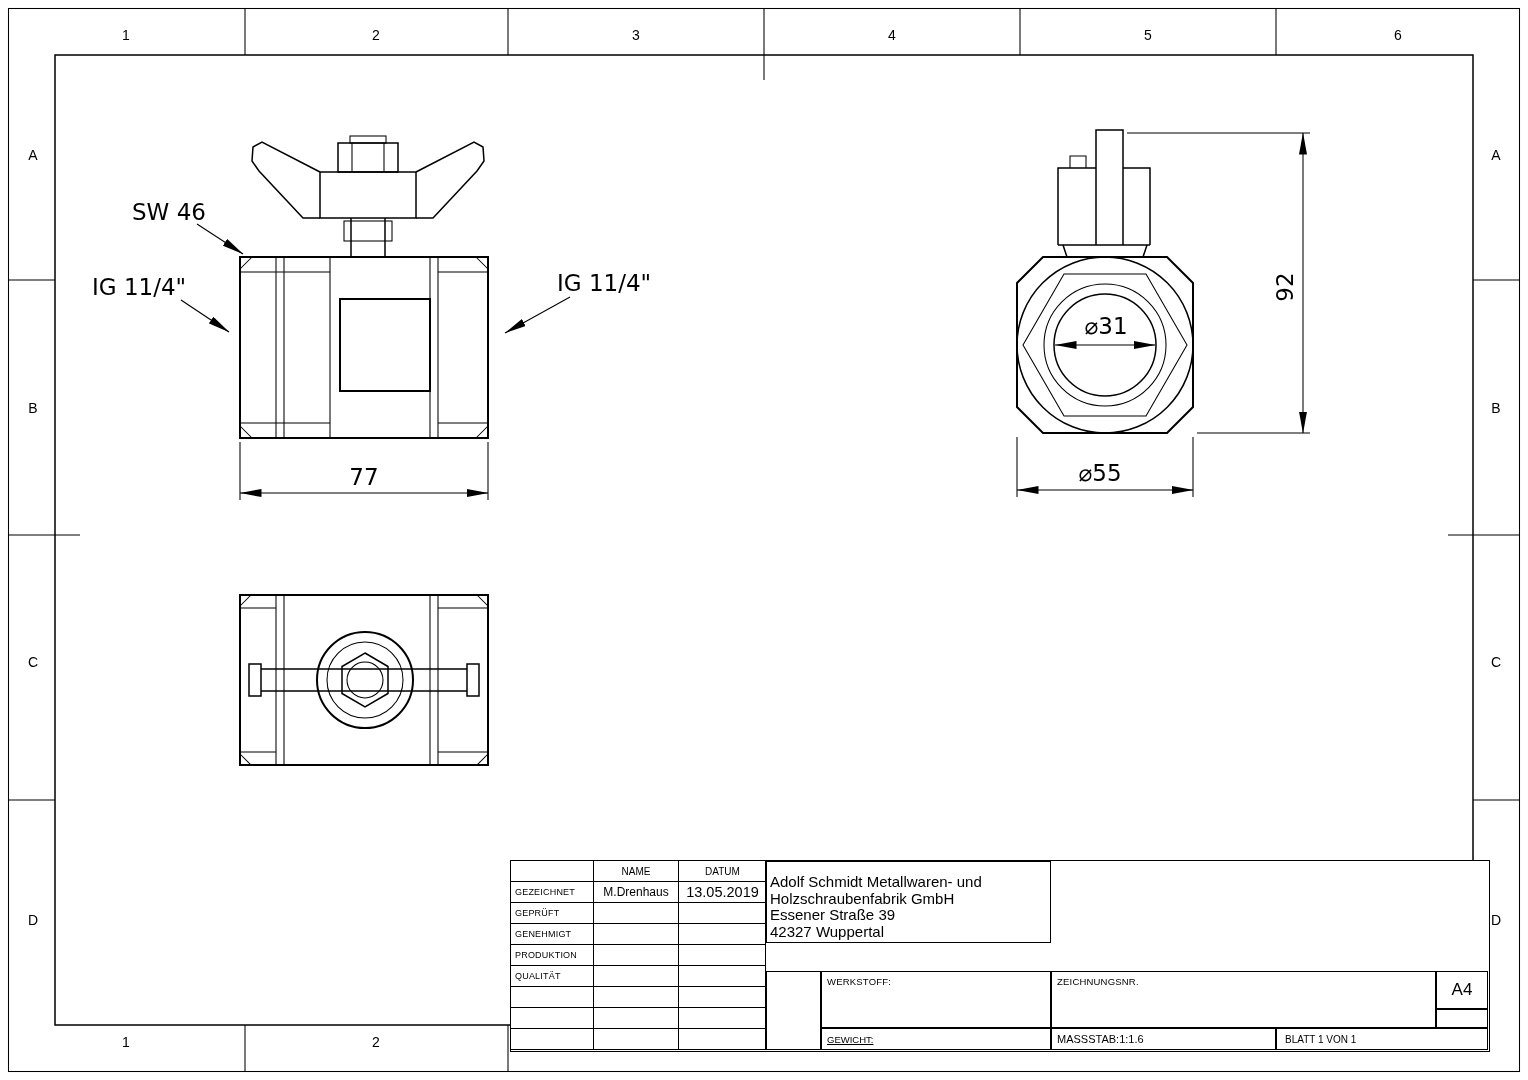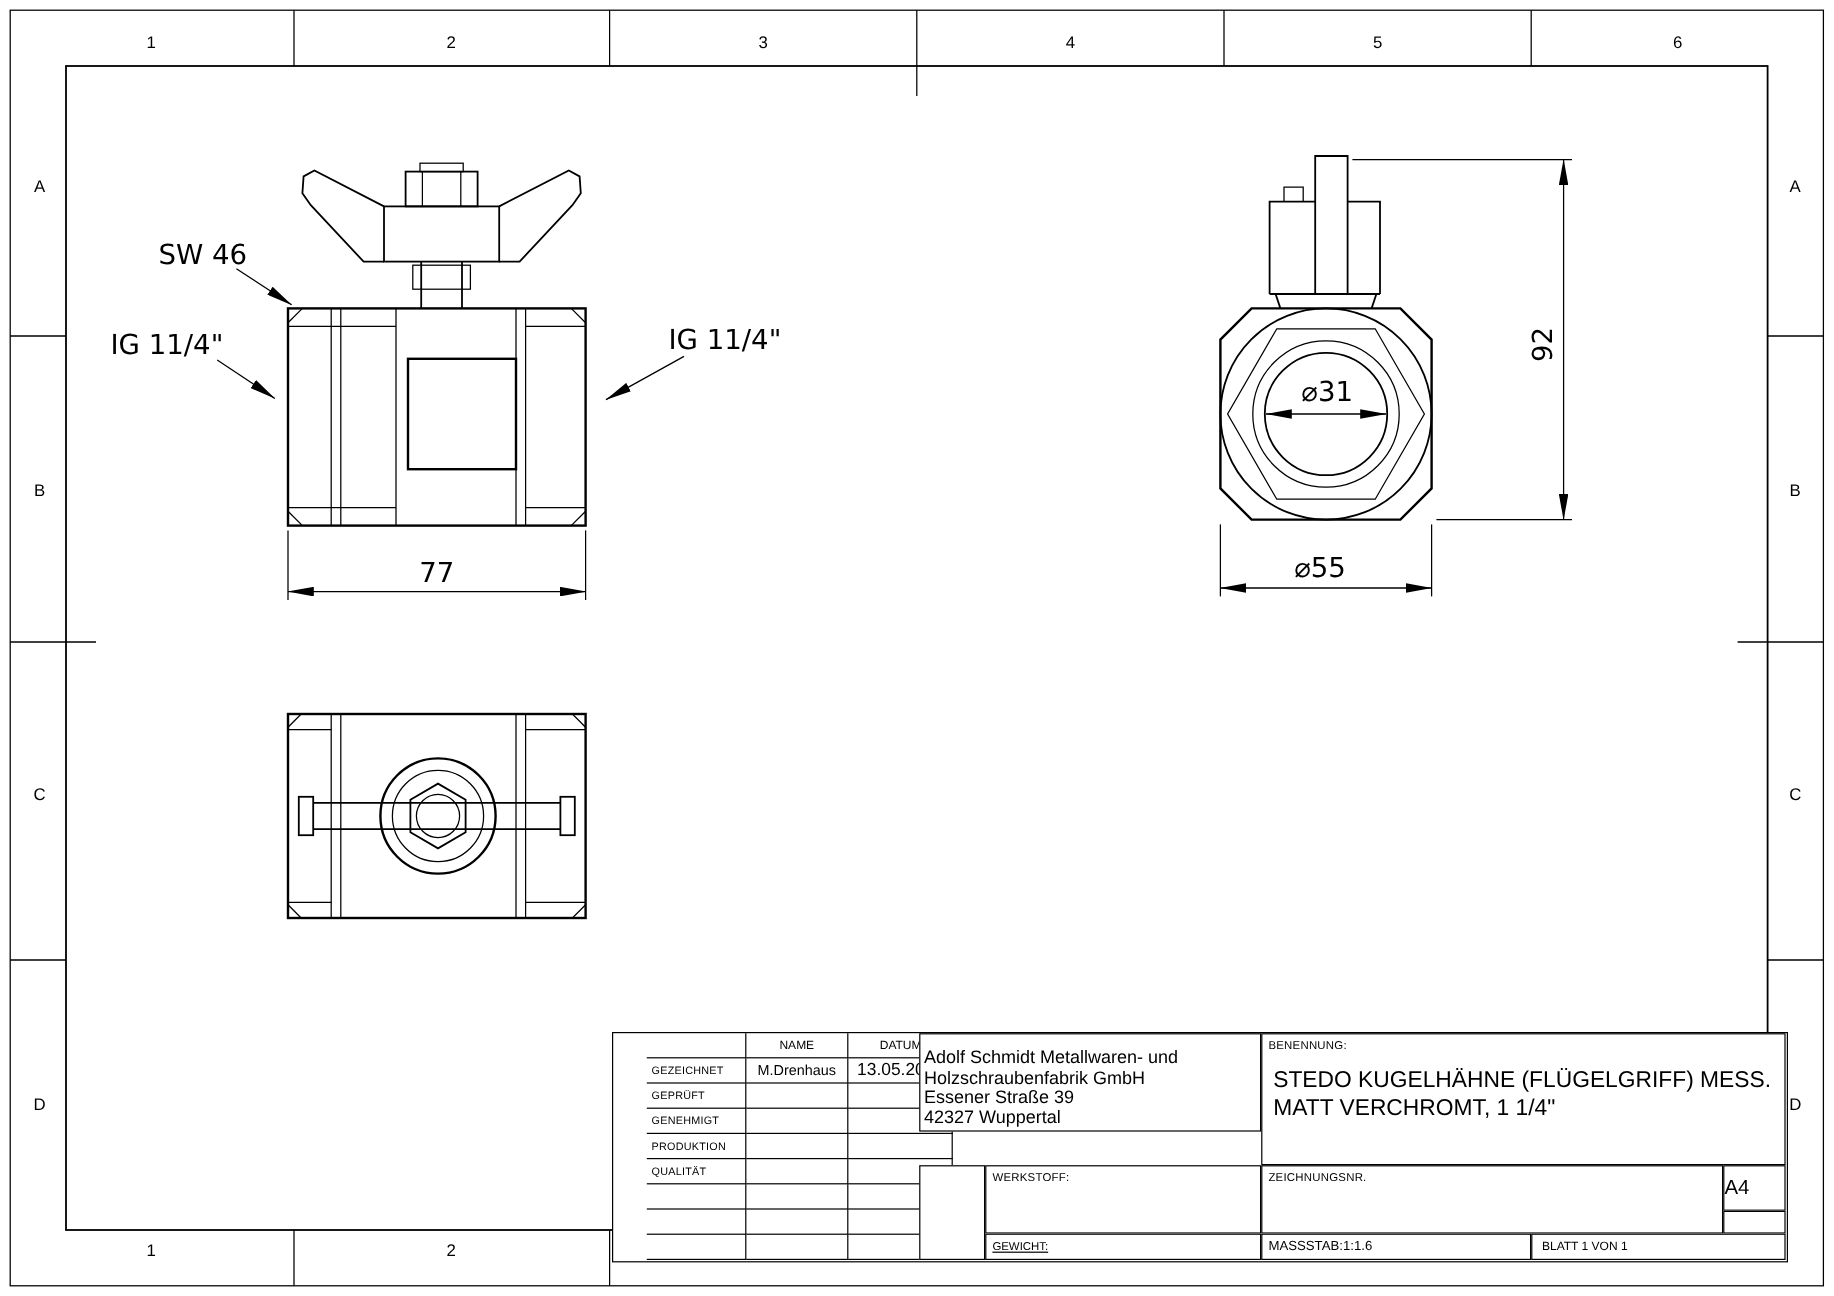--- a/index.html
+++ b/index.html
@@ -18,21 +18,21 @@
   .margintxt { font-family:"Liberation Sans",sans-serif; font-size:14px; text-anchor:middle; }
 
   
   .title-block { position:absolute; left:510px; top:860px; width:980px; height:192px;
                  background:#fff; border:1.5px solid #000; }
   .tb-box { position:absolute; border:1px solid #000; background:#fff; }
   .tb-label { position:absolute; left:5px; top:4px; font-size:9.5px; letter-spacing:.2px; white-space:nowrap; }
 
   .sig-table { position:absolute; left:0; top:0; width:255px; height:189px;
                display:grid; grid-template-columns:83px 85px 87px; grid-template-rows:repeat(9,1fr);
-               border-right:1px solid #000;margin-left:28px; }
+               border-right:1px solid #000; }
   .sig-cell { border-right:1px solid #000; border-bottom:1px solid #000;
               display:flex; align-items:center; overflow:hidden; white-space:nowrap; }
   .sig-cell.noR { border-right:none; }
   .sig-cell.hdr { justify-content:center; font-size:10px; }
   .sig-cell.lbl { font-size:9px; padding-left:4px; letter-spacing:.2px; }
   .sig-cell.nm  { justify-content:center; font-size:12px; }
   .sig-cell.dt  { justify-content:center; font-size:14.5px; }
 
   .company-box   { left:255px; top:0; width:285px; height:82px; padding:12px 0 0 3px;
                    font-size:15px; line-height:16.5px; white-space:nowrap; }
@@ -40,21 +40,21 @@
   .ben-line1 { position:absolute; left:9px; top:28px; font-size:19px; white-space:nowrap; }
   .ben-line2 { position:absolute; left:9px; top:51px; font-size:19px; white-space:nowrap; }
   .spacer-box    { left:255px; top:110px; width:55px; height:79px; }
   .werkstoff-box { left:310px; top:110px; width:230px; height:57px; }
   .gewicht-box   { left:310px; top:167px; width:230px; height:22px;
                    display:flex; align-items:center; padding-left:5px; font-size:9.5px;text-decoration:underline; }
   .zeichnr-box   { left:540px; top:110px; width:385px; height:57px; }
   .znr-value { position:absolute; left:0; right:0; top:8px; text-align:center;
                font-size:40px; letter-spacing:1px; }
   .a4-box  { left:925px; top:110px; width:52px; height:38px;
-             display:flex; align-items:center; font-size:17px; }
+             display:flex; align-items:center; justify-content:center; font-size:17px; }
   .a4-sub  { left:925px; top:148px; width:52px; height:19px; }
   .massstab-box { left:540px; top:167px; width:225px; height:22px;
                   display:flex; align-items:center; padding-left:5px; font-size:11px; }
   .blatt-box    { left:765px; top:167px; width:212px; height:22px;
                   display:flex; align-items:center; padding-left:8px; font-size:10px; }
 </style>
 </head>
 <body>
 
 <div class="sheet">
@@ -270,25 +270,20 @@
       <div class="sig-cell dt noR"></div>
     </div>
 
     <div class="tb-box company-box">
       <div>Adolf Schmidt Metallwaren- und</div>
       <div>Holzschraubenfabrik GmbH</div>
       <div>Essener Straße 39</div>
       <div>42327 Wuppertal</div>
     </div>
 
-    <div class="tb-box benennung-box">
-      <span class="tb-label">BENENNUNG:</span>
-      <div class="ben-line1">STEDO KUGELHÄHNE (FLÜGELGRIFF) MESS.</div>
-      <div class="ben-line2">MATT VERCHROMT, 1 1/4"</div>
-    </div>
 
     <div class="tb-box spacer-box"></div>
 
     <div class="tb-box werkstoff-box">
       <span class="tb-label">WERKSTOFF:</span>
     </div>
 
     <div class="tb-box gewicht-box">
       <span>GEWICHT:</span>
     </div>

